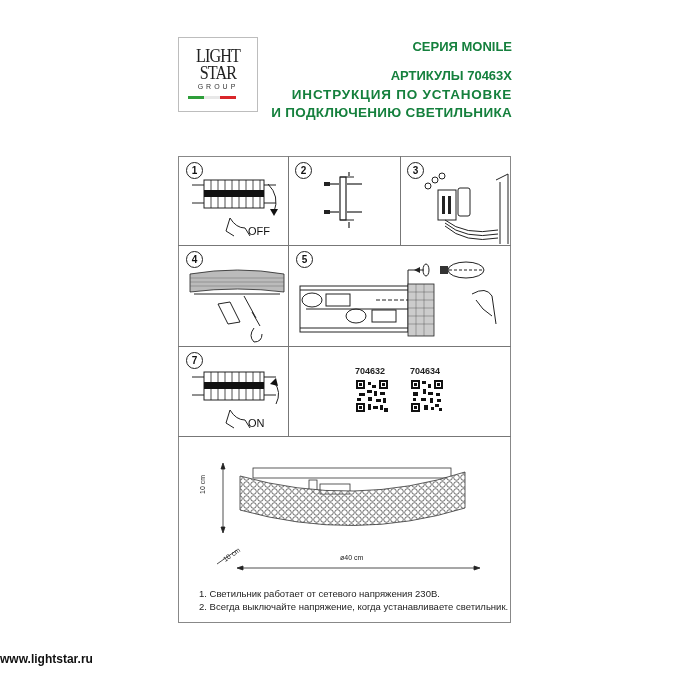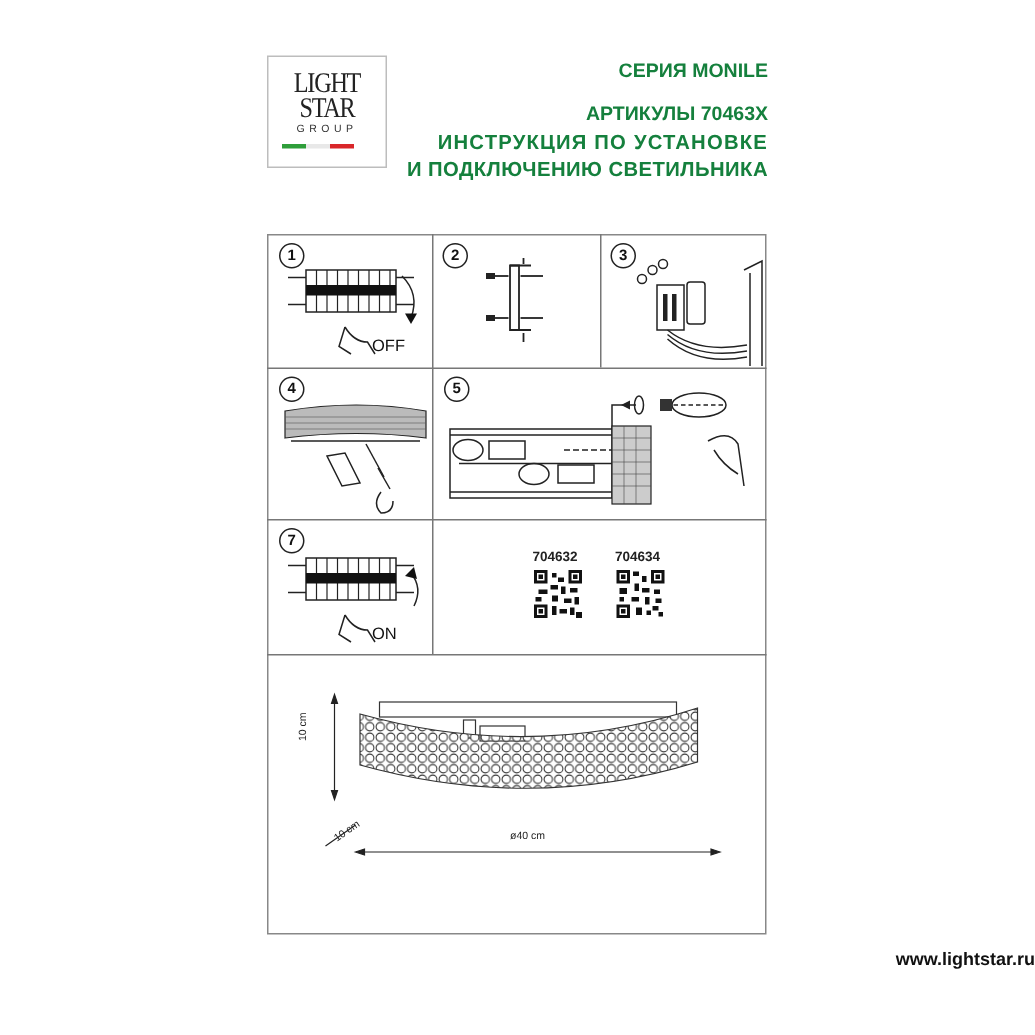--- a/index.html
+++ b/index.html
@@ -16,21 +16,21 @@
   .h1 { top:39px; font-size:13px; }
   .h2 { top:68px; font-size:13px; }
   .h3 { top:87px; font-size:13.5px; letter-spacing:0.8px;padding-left:11px; }
   .h4 { top:105px; font-size:13.5px; letter-spacing:0.3px; }
   .frame { left:178px; top:156px; width:333px; height:467px; border:1px solid #888; box-sizing:border-box; }
   .line { background:#777; position:absolute; }
   .num { position:absolute; width:15px; height:15px; border:1px solid #222; border-radius:50%; font-size:10px; font-weight:bold; text-align:center; line-height:15px; background:#fff; }
   .lbl { position:absolute; font-size:11px; color:#111; }
   .qr-code { position:absolute; font-size:9px; font-weight:bold; color:#222; }
   .notes { position:absolute; left:199px; top:587px; font-size:9.5px; line-height:13px; color:#222; }
-  .site { position:absolute; left:0; width:690px; top:632px; text-align:right; font-weight:bold; font-size:12px; color:#111; }
+  .site { position:absolute; left:0; width:690px; top:652px; text-align:left; font-weight:bold; font-size:12px; color:#111; }
   .dim { position:absolute; font-size:7px; color:#222; }
   svg { position:absolute; overflow:visible; }
 </style>
 </head>
 <body>
 
 <div class="abs logo">
   <div class="l1">LIGHT</div>
   <div class="l2">STAR</div>
   <div class="grp">GROUP</div>
@@ -283,15 +283,17 @@
     <line x1="25" y1="108" x2="262" y2="108"></line>
     <polygon points="22,108 28,106 28,110"></polygon>
       <polygon points="265,108 259,106 259,110"></polygon>
   </g>
 </svg>
 <div class="dim" style="left:199px; top:494px; transform:rotate(-90deg); transform-origin:left top;">10 cm</div>
 <div class="dim" style="left:222px; top:551px; transform:rotate(-35deg);">10 cm</div>
 <div class="dim" style="left:340px; top:554px;">ø40 cm</div>
 
 <div class="notes">
+  <div>1. Светильник работает от сетевого напряжения 230В.</div>
+  <div>2. Всегда выключайте напряжение, когда устанавливаете светильник.</div>
 </div>
 
 <div class="site">www.lightstar.ru</div>
 
 </body></html>

